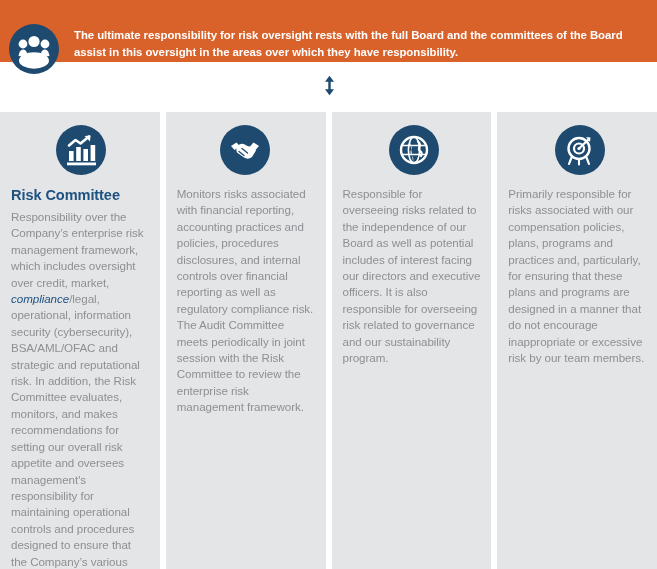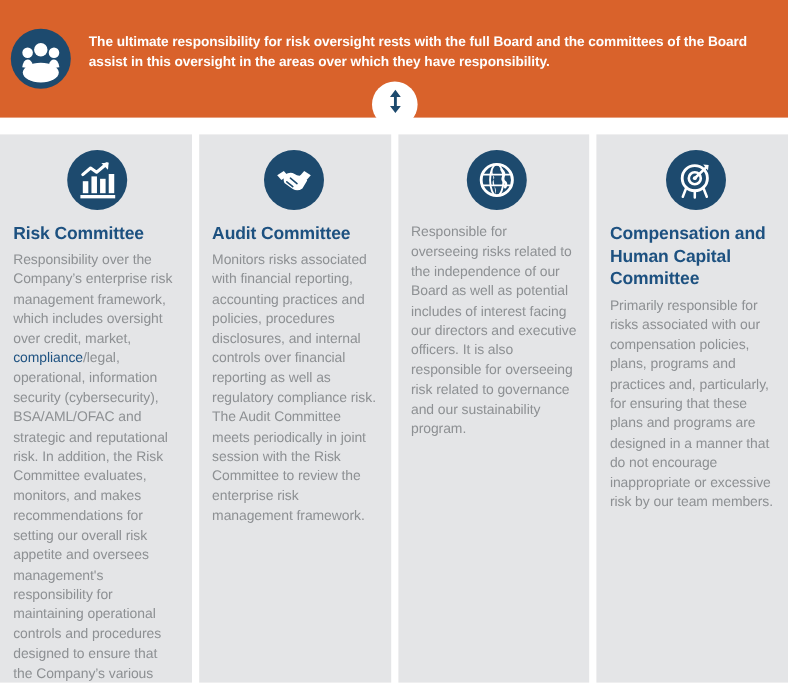--- a/index.html
+++ b/index.html
@@ -17,21 +17,21 @@
     width: 657px;
     height: 569px;
     background: #ffffff;
   }
 
   
   .banner {
     position: absolute;
     top: 0; left: 0;
     width: 657px;
-    height: 98px;
+    height: 62px;
     background: #d9622b;
     display: flex;
     align-items: flex-start;
     padding: 23px 16px 0 8px;
   }
 
   .banner-icon {
     flex: 0 0 auto;
     width: 52px;
     height: 52px;
@@ -105,20 +105,21 @@
 
   .card-body {
     color: #8d9093;
     font-size: 11.6px;
     line-height: 16.4px;
     letter-spacing: -0.05px;
   }
 
   .link {
     color: #1d5180;
+    font-style: italic;
   }
 </style>
 </head>
 <body>
 
 <div class="page">
 
   <div class="banner">
     <span class="banner-icon">
       <svg viewBox="0 0 52 52" width="52" height="52" aria-hidden="true">
@@ -165,21 +166,20 @@
       <span class="card-icon">
         <svg viewBox="0 0 52 52" width="52" height="52" aria-hidden="true">
           <circle cx="26" cy="26" r="25" fill="#1d4a6e"></circle>
           <path d="M12 22 L17.5 18.5 L21 22.5 L15.5 26 Z" fill="#ffffff"></path>
           <path d="M40 22 L34.5 18.5 L31 22.5 L36.5 26 Z" fill="#ffffff"></path>
           <path d="M18.5 21.5 Q23 18.5 26.5 21 Q30 23.5 33.5 21.5 L37 26.5 L33 33 Q29 36 25 33.5 L18 28.5 Q16.5 25.5 18.5 21.5 Z" fill="#ffffff"></path>
           <path d="M20 27.5 L25 31.5" stroke="#1d4a6e" stroke-width="1.3" stroke-linecap="round"></path>
           <path d="M23 24.5 L28.5 29" stroke="#1d4a6e" stroke-width="1.3" stroke-linecap="round"></path>
         </svg>
       </span>
-      <div class="card-title">Audit Committee</div>
       <div class="card-body">Monitors risks associated with financial reporting, accounting practices and policies, procedures disclosures, and internal controls over financial reporting as well as regulatory compliance risk. The Audit Committee meets periodically in joint session with the Risk Committee to review the enterprise risk management framework.</div>
     </div>
 
     <div class="card">
       <span class="card-icon">
         <svg viewBox="0 0 52 52" width="52" height="52" aria-hidden="true">
           <circle cx="26" cy="26" r="25" fill="#1d4a6e"></circle>
           <circle cx="26" cy="26" r="13" fill="none" stroke="#ffffff" stroke-width="2.4"></circle>
           <ellipse cx="26" cy="26" rx="5.6" ry="13" fill="none" stroke="#ffffff" stroke-width="1.6"></ellipse>
           <path d="M14.2 21.5 H37.8 M14.2 30.5 H37.8" stroke="#ffffff" stroke-width="1.6"></path>
@@ -195,18 +195,17 @@
         <svg viewBox="0 0 52 52" width="52" height="52" aria-hidden="true">
           <circle cx="26" cy="26" r="25" fill="#1d4a6e"></circle>
           <circle cx="25" cy="24.5" r="10.5" fill="none" stroke="#ffffff" stroke-width="2.4"></circle>
           <circle cx="25" cy="24.5" r="5" fill="none" stroke="#ffffff" stroke-width="2.2"></circle>
           <circle cx="25" cy="24.5" r="1.6" fill="#ffffff"></circle>
           <path d="M25 24.5 L34.5 15.5" stroke="#ffffff" stroke-width="2.2" stroke-linecap="round"></path>
           <path d="M32 13 L36.5 13.5 L36 18 Z" fill="#ffffff"></path>
           <path d="M17.5 33.5 L15 40 M25 35 L25 40.5 M32.5 33.5 L35 40" stroke="#ffffff" stroke-width="2.1" stroke-linecap="round"></path>
         </svg>
       </span>
-      <div class="card-title">Compensation and Human Capital Committee</div>
       <div class="card-body">Primarily responsible for risks associated with our compensation policies, plans, programs and practices and, particularly, for ensuring that these plans and programs are designed in a manner that do not encourage inappropriate or excessive risk by our team members.</div>
     </div>
 
   </div>
 </div>
 
 </body></html>

